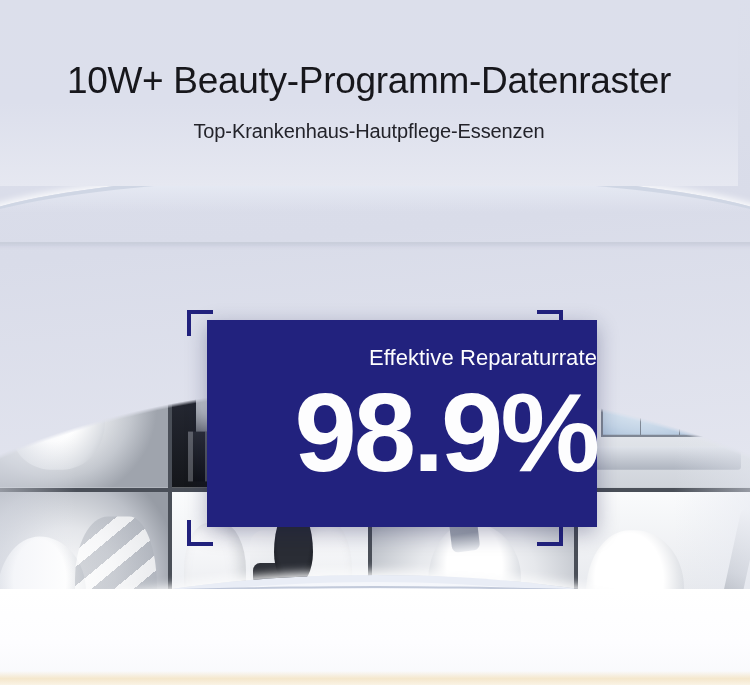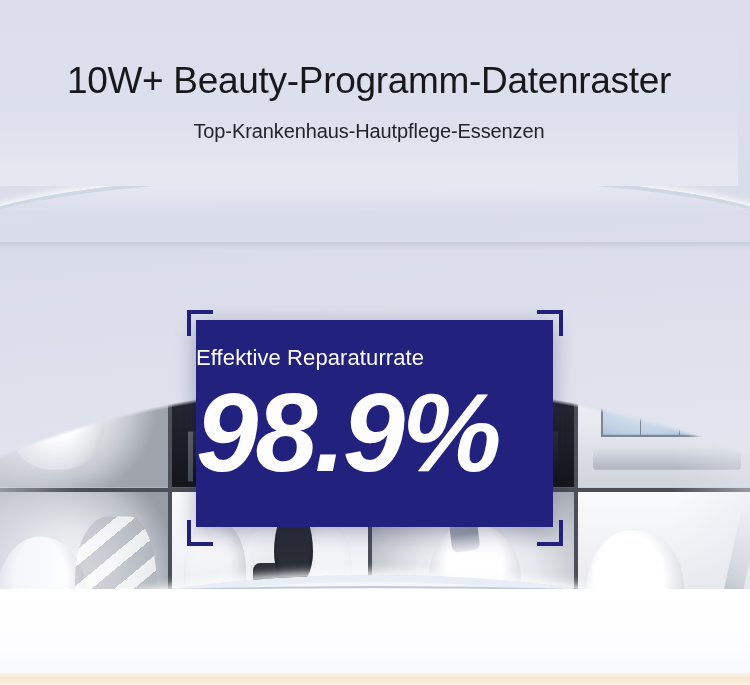--- a/index.html
+++ b/index.html
@@ -335,35 +335,35 @@
     position:absolute; left:0; bottom:0; width:750px; height:96px; z-index:18;
     background:linear-gradient(180deg,#ffffff 0%,#fdfdff 56%,#f7f8fb 100%);
   }
   .floor-warm {
     position:absolute; left:0; bottom:0; width:750px; height:14px; z-index:19;
     background:linear-gradient(180deg, rgba(246,232,205,.0) 0%, rgba(244,228,196,.85) 55%, rgba(250,243,228,.95) 100%);
   }
 
   
   .kpi-card {
-    position:absolute; left:196px; top:320px;
-    width:357px; height:207px; z-index:60;
+    position:absolute; left:207px; top:320px;
+    width:390px; height:207px; z-index:60;
     background:#22227e;
     box-shadow:0 6px 20px rgba(20,22,70,.32);
-    display:flex; flex-direction:column; align-items:flex-start;
+    display:flex; flex-direction:column; align-items:flex-end;
   }
   .kpi-label {
     margin-top:25px;
     font-size:22px; color:#fdfdfe; font-weight:400; letter-spacing:.1px;
     white-space:nowrap;
   }
   .kpi-value {
     margin-top:6px;
     font-size:112px; line-height:1; font-weight:700;
-    color:#fdfdfe; letter-spacing:-3px; white-space:nowrap;font-style:italic;
+    color:#fdfdfe; letter-spacing:-3px; white-space:nowrap;
   }
 
   
   .bracket { position:absolute; z-index:55; width:26px; height:26px; }
   .bracket i {
     position:absolute; background:#22227e; display:block;
   }
   .bracket .h { height:4px; width:26px; }
   .bracket .v { width:4px; height:26px; }
   .bk-tl { left:187px; top:310px; }

